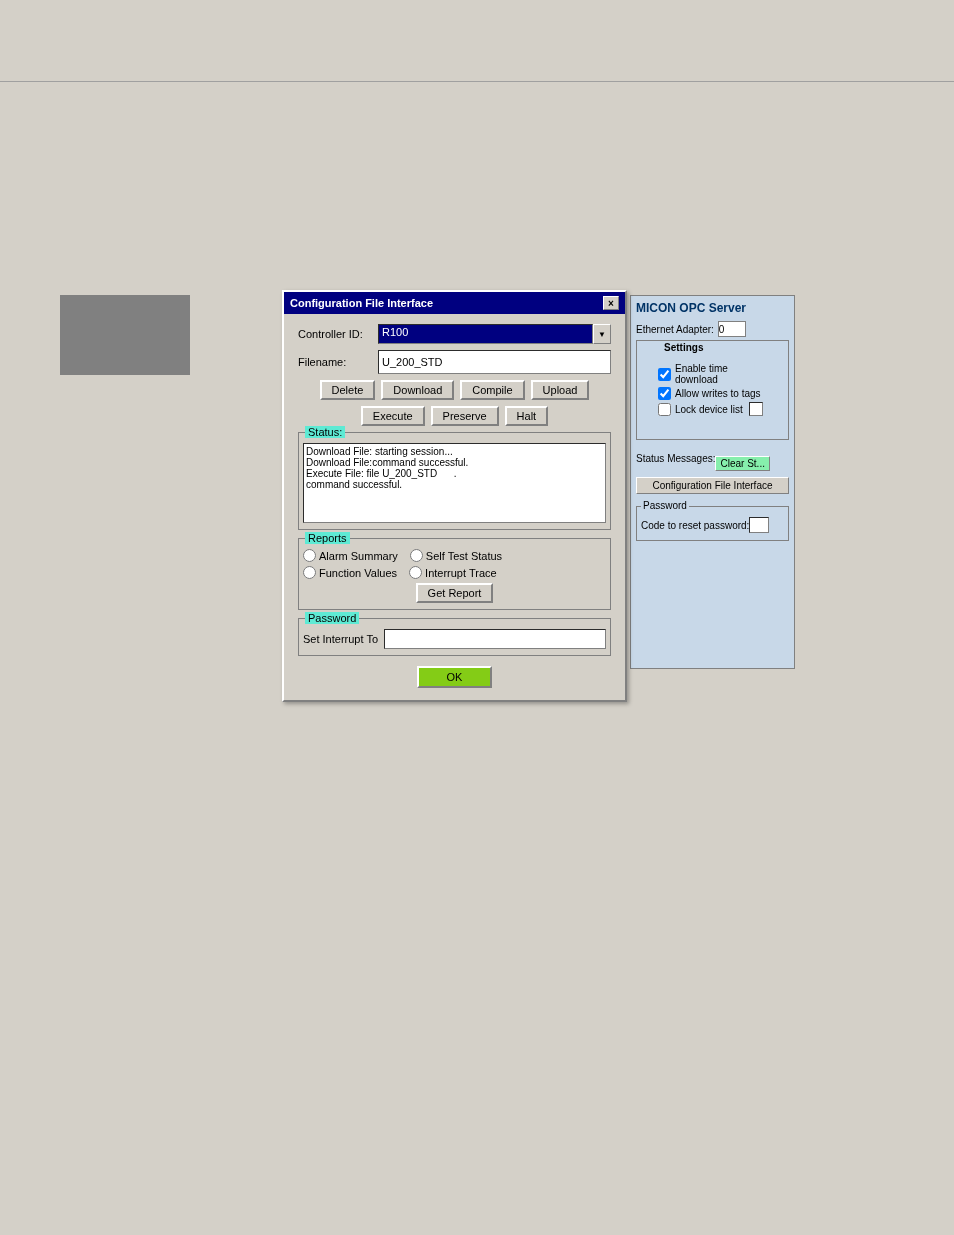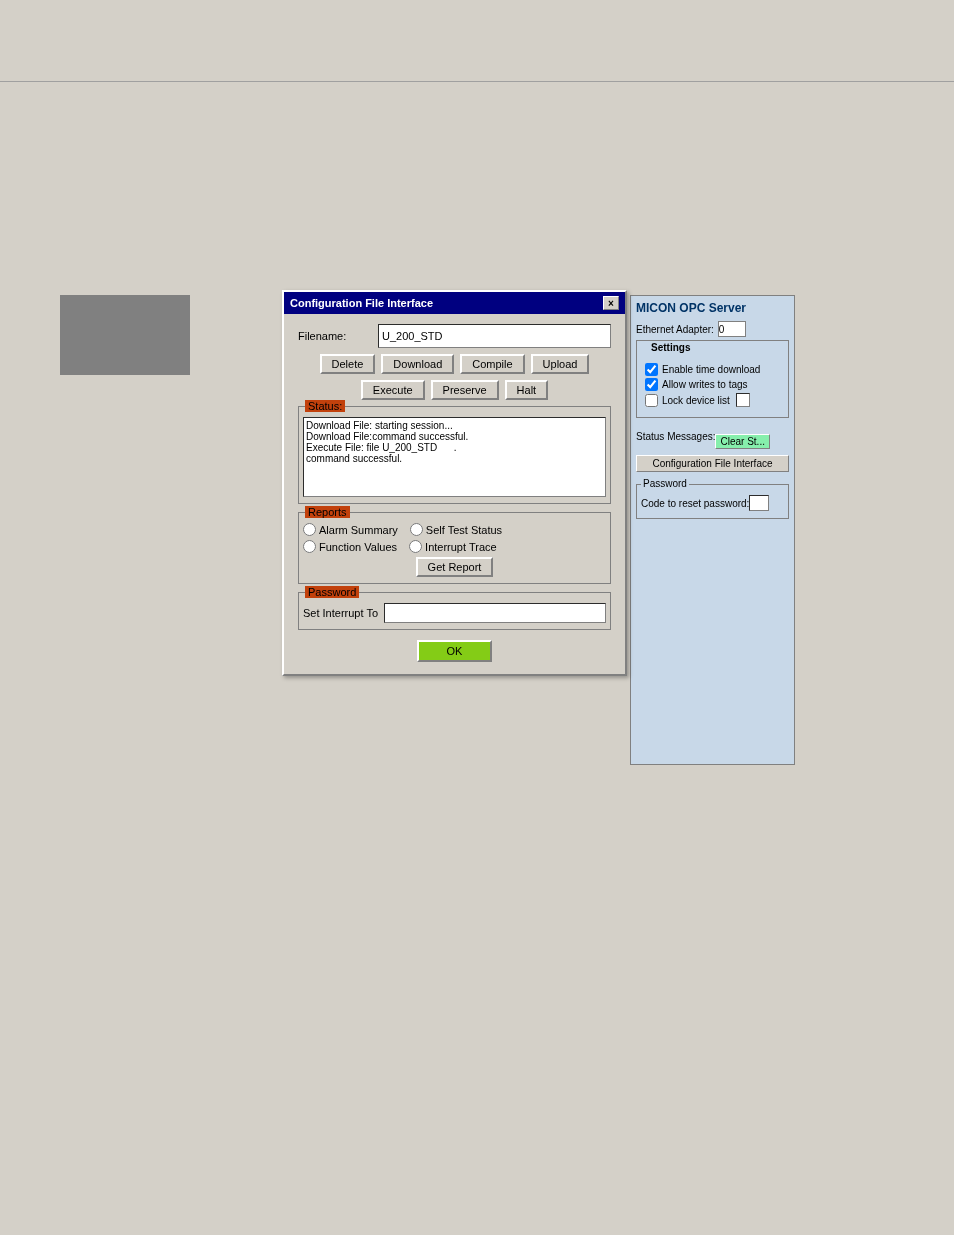--- a/index.html
+++ b/index.html
@@ -33,37 +33,37 @@
       height: 80px;
       background: #808080;
     }
 
     
     .right-panel {
       position: absolute;
       left: 630px;
       top: 295px;
       width: 165px;
-      height: 470px;
+      height: 374px;
       background: #c8d8e8;
       border: 1px solid #808080;
       overflow: hidden;
       padding: 5px;
     }
 
     .right-panel-title {
       font-size: 12px;
       font-weight: bold;
       color: #003366;
       margin-bottom: 6px;
     }
 
     .right-settings-group {
       border: 1px solid #808080;
-      padding: 8px;
+      padding: 21px;
       margin-bottom: 6px;
     }
 
     .right-settings-label {
       font-size: 10px;
       font-weight: bold;
       background: #c8d8e8;
       position: relative;
       top: -10px;
       left: 4px;
@@ -224,21 +224,21 @@
       border: 1px solid #808080;
       margin-bottom: 8px;
       padding: 6px 4px 4px 4px;
       position: relative;
     }
 
     .group-legend {
       position: absolute;
       top: -7px;
       left: 6px;
-      background: #c2410c;
+      background: #5eead4;
       padding: 0 3px;
       font-size: 11px;
     }
 
     .status-textarea {
       width: 100%;
       height: 80px;
       border: 1px inset #808080;
       background: white;
       font-size: 10px;
@@ -422,20 +422,27 @@
 
 <div class="dialog">
 
   <div class="dialog-titlebar">
     <span>Configuration File Interface</span>
     <div class="dialog-close-btn">×</div>
   </div>
 
   <div class="dialog-body">
 
+    <div class="field-row">
+      <span class="field-label">Controller ID:</span>
+      <div class="dropdown-wrapper">
+        <div class="dropdown-input">R100</div>
+        <div class="dropdown-arrow">▼</div>
+      </div>
+    </div>
 
 
     <div class="field-row">
       <span class="field-label">Filename:</span>
       <input class="field-input" type="text" value="U_200_STD" style="">
     </div>
 
     <div class="btn-row">
       <button class="win-btn" style="min-width:44px;">Delete</button>
       <button class="win-btn" style="min-width:58px;">Download</button>

